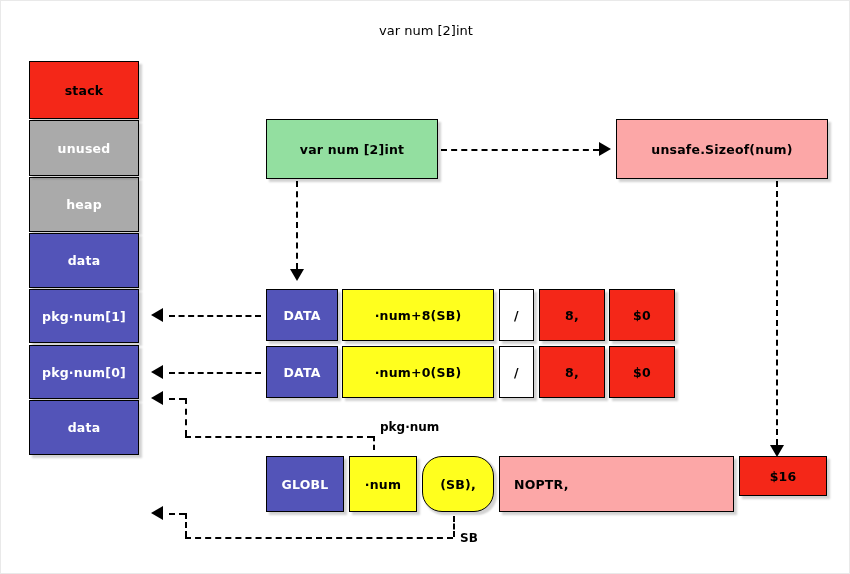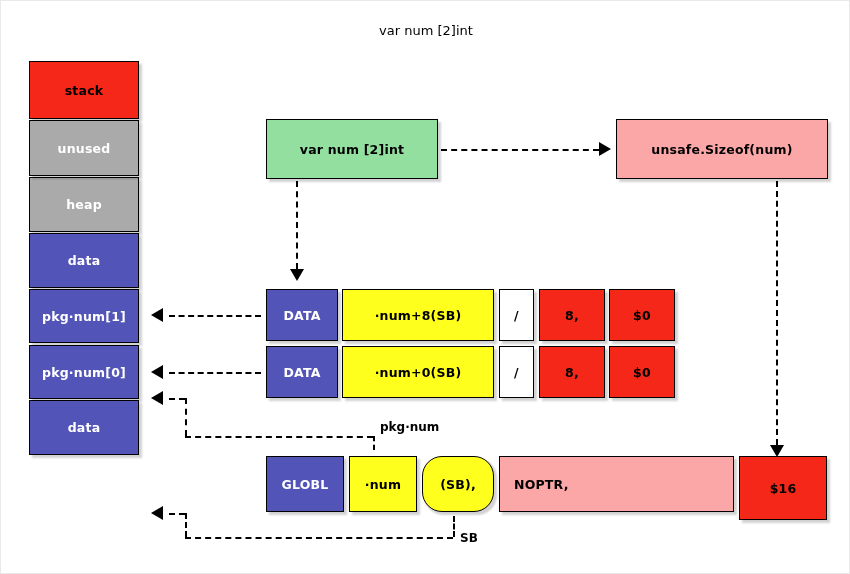--- a/index.html
+++ b/index.html
@@ -178,21 +178,21 @@
   </div>
   <div class="box c-yellow" style="left:348px;top:455px;width:68px;height:56px;">
     <span>·num</span>
   </div>
   <div class="box c-yellow" style="left:421px;top:455px;width:72px;height:56px;border-radius:20px;">
     <span>(SB),</span>
   </div>
   <div class="box c-pink left-align" style="left:498px;top:455px;width:235px;height:56px;">
     <span>NOPTR,</span>
   </div>
-  <div class="box c-red" style="left:738px;top:455px;width:88px;height:64px;">
+  <div class="box c-red" style="left:738px;top:455px;width:88px;height:40px;">
     <span>$16</span>
   </div>
 
   <div class="h-dash" style="left:168px;top:512px;width:16px;"></div>
   <div class="arrow arrow-left" style="left:150px;top:505px;"></div>
   <div class="v-dash" style="left:184px;top:512px;height:24px;"></div>
   <div class="h-dash" style="left:184px;top:536px;width:268px;"></div>
   <div class="v-dash" style="left:452px;top:515px;height:21px;"></div>
   <div class="edge-label" style="left:459px;top:530px;">SB</div>
 

